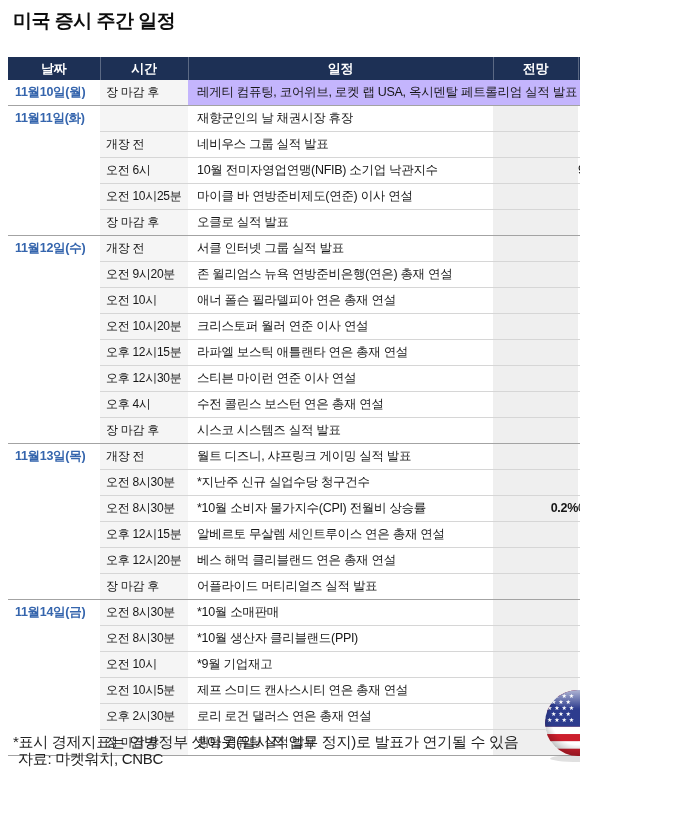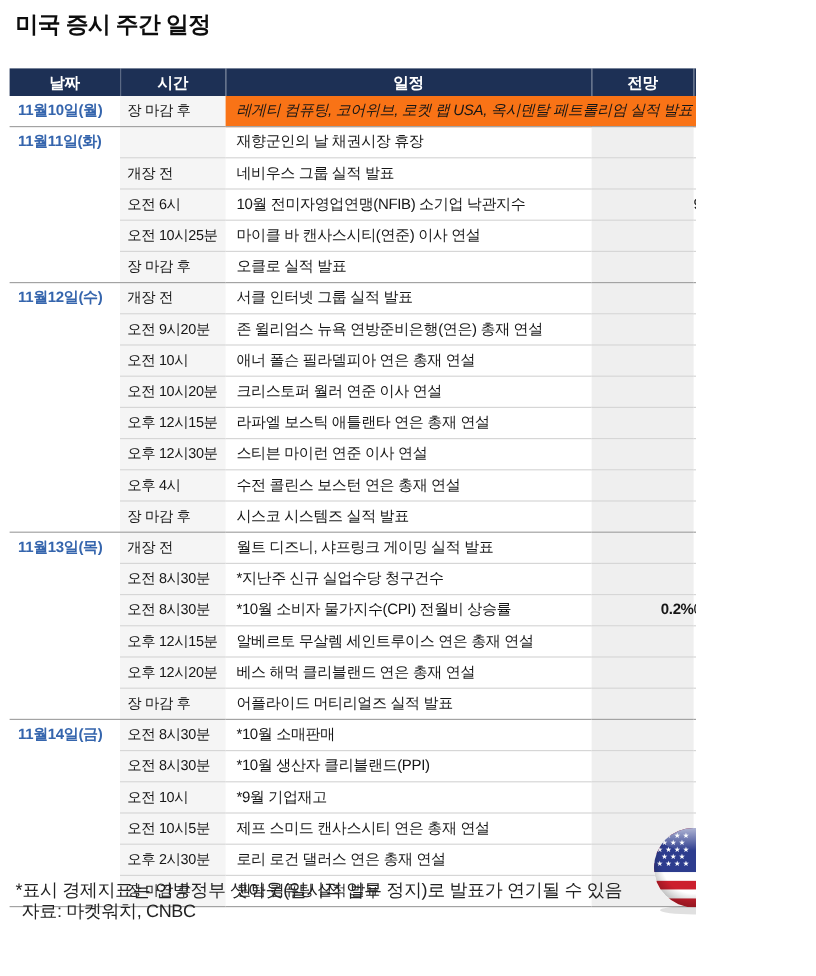--- a/index.html
+++ b/index.html
@@ -35,21 +35,21 @@
   tr.group-start td{border-top:1px solid var(--line-dark);}
   tr.first td{border-top:none;}
   td.c-date{
     color:var(--date-blue);font-weight:700;padding-left:7px;vertical-align:top;
     font-size:12.5px;border-top:1px solid var(--line-dark);
   }
   td.c-time{background:var(--time-shade);padding-left:6px;font-size:12px;}
   td.c-event{padding-left:9px;}
   td.c-forecast{background:var(--forecast-shade);text-align:right;padding-right:0;font-weight:700;}
   td.c-prev{text-align:left;padding-right:15px;font-weight:400;}
-  td.c-event.wide{background:#f97316;font-style:italic;}
+  td.c-event.wide{background:#c4b5fd;}
   .footnote{
     position:absolute;font-size:15px;color:#222222;letter-spacing:-0.3px;white-space:nowrap;
   }
   .fn1{left:13px;top:733px;}
   .fn2{left:18px;top:750px;}
   .flag-wrap{position:absolute;left:538px;top:686px;width:80px;height:78px;z-index:5;}
 </style>
 </head>
 <body>
 
@@ -94,21 +94,21 @@
           <td class="c-prev"></td>
         </tr>
         <tr>
           <td class="c-time">오전 6시</td>
           <td class="c-event">10월 전미자영업연맹(NFIB) 소기업 낙관지수</td>
           <td class="c-forecast"></td>
           <td class="c-prev">98.8</td>
         </tr>
         <tr>
           <td class="c-time">오전 10시25분</td>
-          <td class="c-event">마이클 바 캔사스시티(연준) 이사 연설</td>
+          <td class="c-event">마이클 바 연방준비제도(연준) 이사 연설</td>
           <td class="c-forecast"></td>
           <td class="c-prev"></td>
         </tr>
         <tr>
           <td class="c-time">장 마감 후</td>
           <td class="c-event">오클로 실적 발표</td>
           <td class="c-forecast"></td>
           <td class="c-prev"></td>
         </tr>
         <tr class="group-start">

